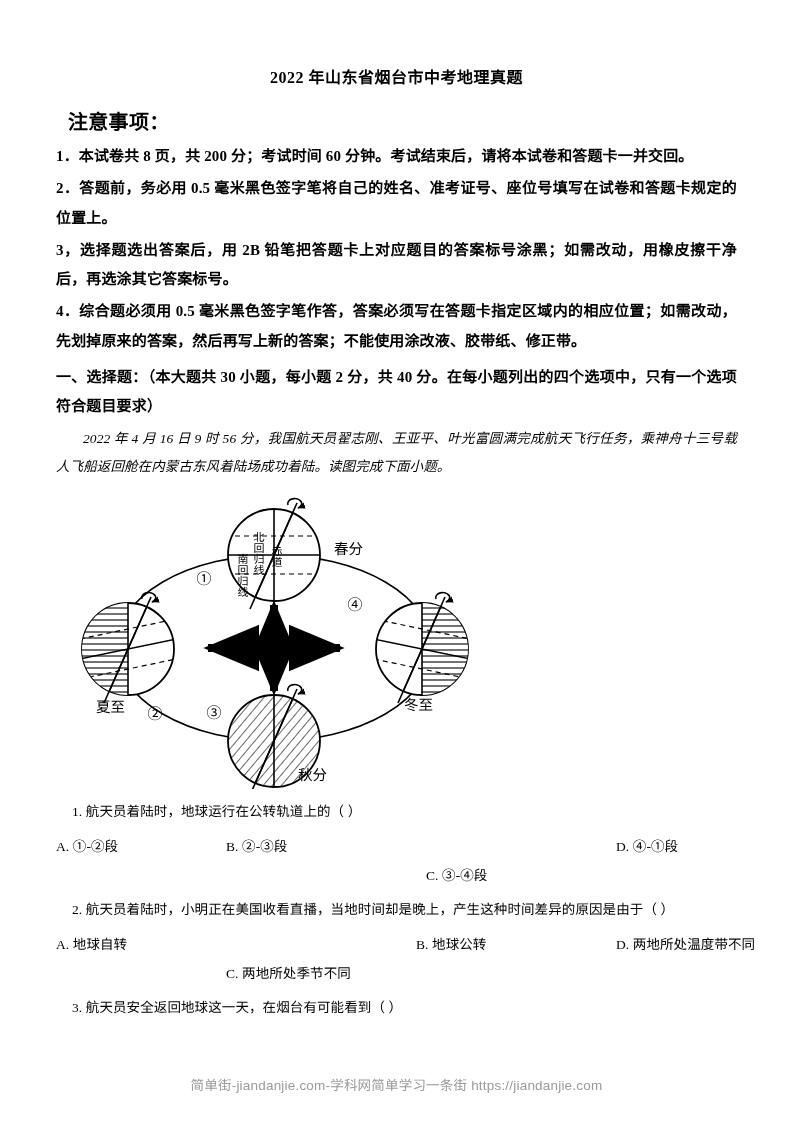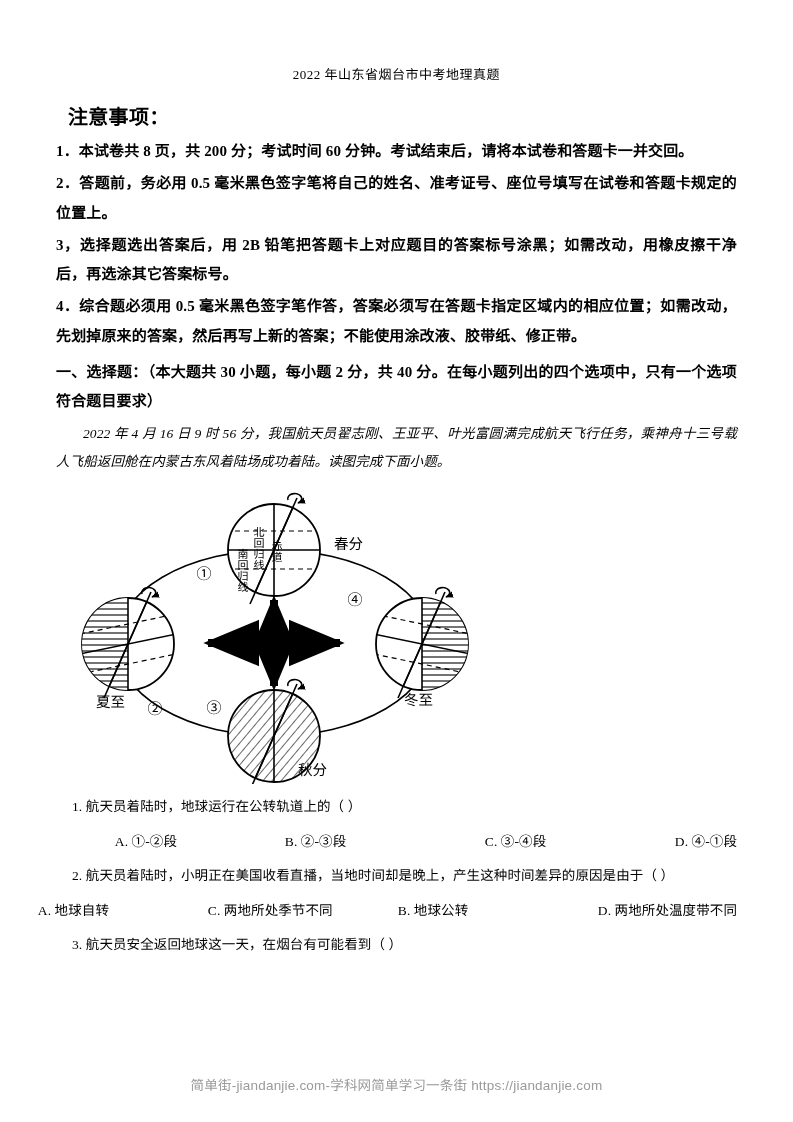--- a/index.html
+++ b/index.html
@@ -18,22 +18,22 @@
   }
   .page {
     position: relative;
     width: 793px;
     height: 1122px;
     box-sizing: border-box;
     padding: 0 56px;
   }
   .doc-title {
     text-align: center;
-    font-size: 13px;
-    font-weight: normal;
+    font-size: 16px;
+    font-weight: bold;
     letter-spacing: .5px;
     margin: 0;
     padding-top: 64px;
     padding-bottom: 14px;
     font-family: "Liberation Serif", "DejaVu Serif", serif;
   }
   .notice-head {
     font-size: 20px;
     font-weight: bold;
     margin: 4px 0 7px 12px;
@@ -74,28 +74,27 @@
     line-height: 1.6;
     margin: 12px 0 0 16px;
     letter-spacing: .1px;
   }
   .opt-row {
     display: flex;
     font-size: 13.5px;
     line-height: 1.6;
     margin: 14px 0 0 0;
     letter-spacing: .1px;
-    justify-content: flex-end;
   }
   .opt {
     flex: 0 0 auto;
   }
   .opt-w1 { width: 170px; }
   .opt-w2 { width: 200px; }
-  .opt-w3 { width: 190px; }
+  .opt-w3 { width: 190px; margin-top: 29px; }
   .footer-wm {
     position: absolute;
     left: 0;
     right: 0;
     bottom: 28px;
     text-align: center;
     font-size: 13.5px;
     color: #9a9a9a;
     font-family: "Liberation Sans", "DejaVu Sans", sans-serif;
     letter-spacing: .2px;

